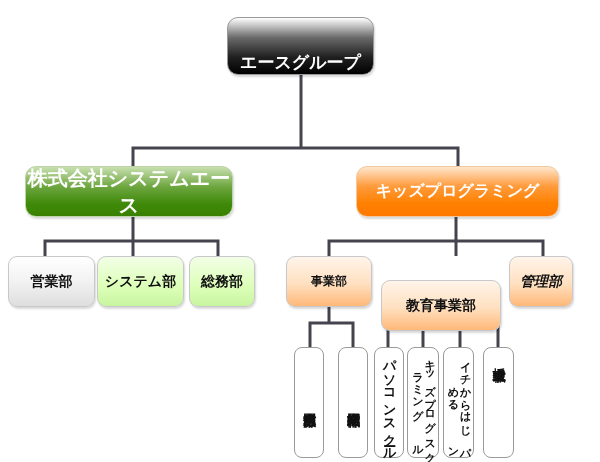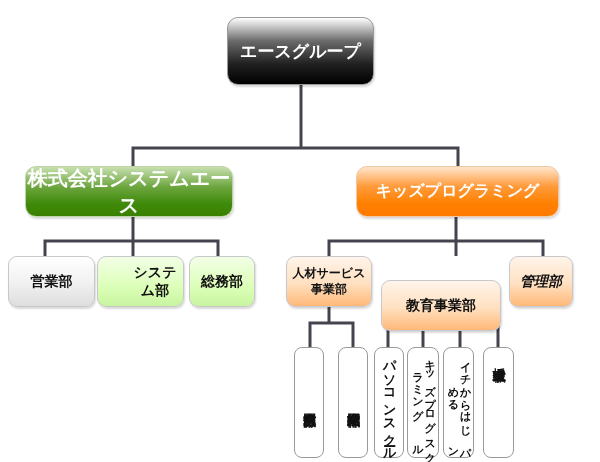--- a/index.html
+++ b/index.html
@@ -2,23 +2,23 @@
 <html><head>
 <meta charset="utf-8">
 <style>
   html, body { margin:0; padding:0; background:#ffffff; }
   body { width:600px; height:462px; position:relative; overflow:hidden;
          font-family:"DejaVu Sans", sans-serif; }
   svg.lines { position:absolute; left:0; top:0; width:600px; height:462px; }
   .box { position:absolute; box-sizing:border-box; display:flex; align-items:center;
          justify-content:center; text-align:center; border-radius:9px;
          border:1px solid #c8c8cc; box-shadow:1px 2px 2px rgba(0,0,0,0.15); }
-  .top { left:227px; top:17px; width:147px; height:68px; border-radius:11px;
+  .top { left:227px; top:17px; width:147px; height:58px; border-radius:11px;
          background:linear-gradient(#ffffff 0%, #6a6a6a 35%, #202020 70%, #000000 100%);
-         color:#ffffff; font-size:17px; font-weight:bold; border-color:#999; }
+         color:#ffffff; font-size:17px; font-weight:bold; border-color:#999;align-items:flex-end; }
   .green { left:25px; top:166px; width:208px; height:51px; border-radius:11px;
          background:linear-gradient(#c8e0b0 0%, #6ea640 40%, #3f8a0a 75%, #3a8000 100%);
          color:#ffffff; font-size:20px; font-weight:bold; border-color:#bcd4a8; }
   .orange { left:356px; top:166px; width:203px; height:51px; border-radius:11px;
          background:linear-gradient(#ffe6cc 0%, #ff9a3a 40%, #ff8000 75%, #ff7a00 100%);
          color:#ffffff; font-size:16px; font-weight:bold; border-color:#f0c8a0; }
   .dept { top:256px; height:51px; font-size:14px; font-weight:bold; color:#111; }
   .gray { background:linear-gradient(#ffffff 0%, #f2f2f2 50%, #dedede 100%); }
   .lgreen { background:linear-gradient(#f2ffe6 0%, #dcffb8 60%, #c8f5a0 100%); }
   .lorange { background:linear-gradient(#fff4ea 0%, #ffe0c0 55%, #ffb878 100%); }
@@ -61,29 +61,28 @@
   <span>株式会社システムエース</span>
 </div>
 
 <div class="box orange">
   <span>キッズプログラミング</span>
 </div>
 
 <div class="box dept gray" style="left:2px;width:87px;margin-left:6px;">
   <span>営業部</span>
 </div>
-<div class="box dept lgreen" style="left:97px;width:87px;padding-left:29px;">
+<div class="box dept lgreen" style="left:97px;width:87px;">
   <span>システム部</span>
 </div>
 <div class="box dept lgreen" style="left:189px;width:66px;">
   <span>総務部</span>
 </div>
 
 <div class="box dept lorange" style="left:286px;width:86px;flex-direction:column;font-size:12px;line-height:1.3;">
-  <span>人材サービス</span>
   <span>事業部</span>
 </div>
 <div class="box dept lorange" style="left:381px;width:120px;margin-top:24px;">
   <span>教育事業部</span>
 </div>
 <div class="box dept lorange" style="left:509px;width:64px;font-style:italic;">
   <span>管理部</span>
 </div>
 
 <div class="box leaf" style="left:294px;">

